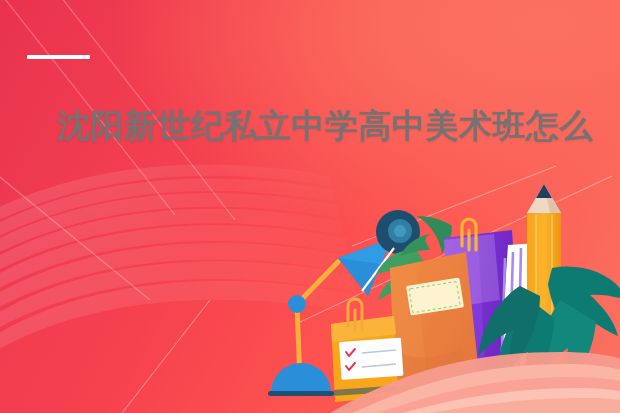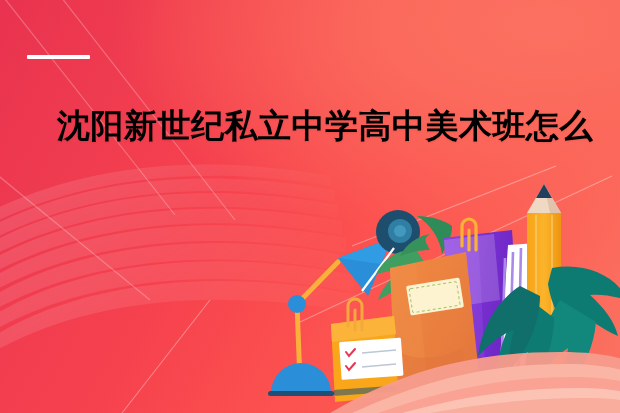--- a/index.html
+++ b/index.html
@@ -23,21 +23,21 @@
 
   
   .title-rule{
     position:absolute;left:27px;top:55px;
     width:63px;height:4px;background:#ffffff;border-radius:1px;
   }
   .title-text{
     position:absolute;left:57px;top:108px;
     font-size:33px;line-height:36px;
     letter-spacing:.5px;
-    color:#000000;
+    color:#737373;
     font-weight:700;
     white-space:nowrap;
     font-family:"Liberation Sans","DejaVu Sans",sans-serif;
     text-shadow:0 1px 2px rgba(140,20,30,.13);
   }
 
   
   .art{position:absolute;left:0;top:0;width:620px;height:413px;}
 </style>
 </head>

